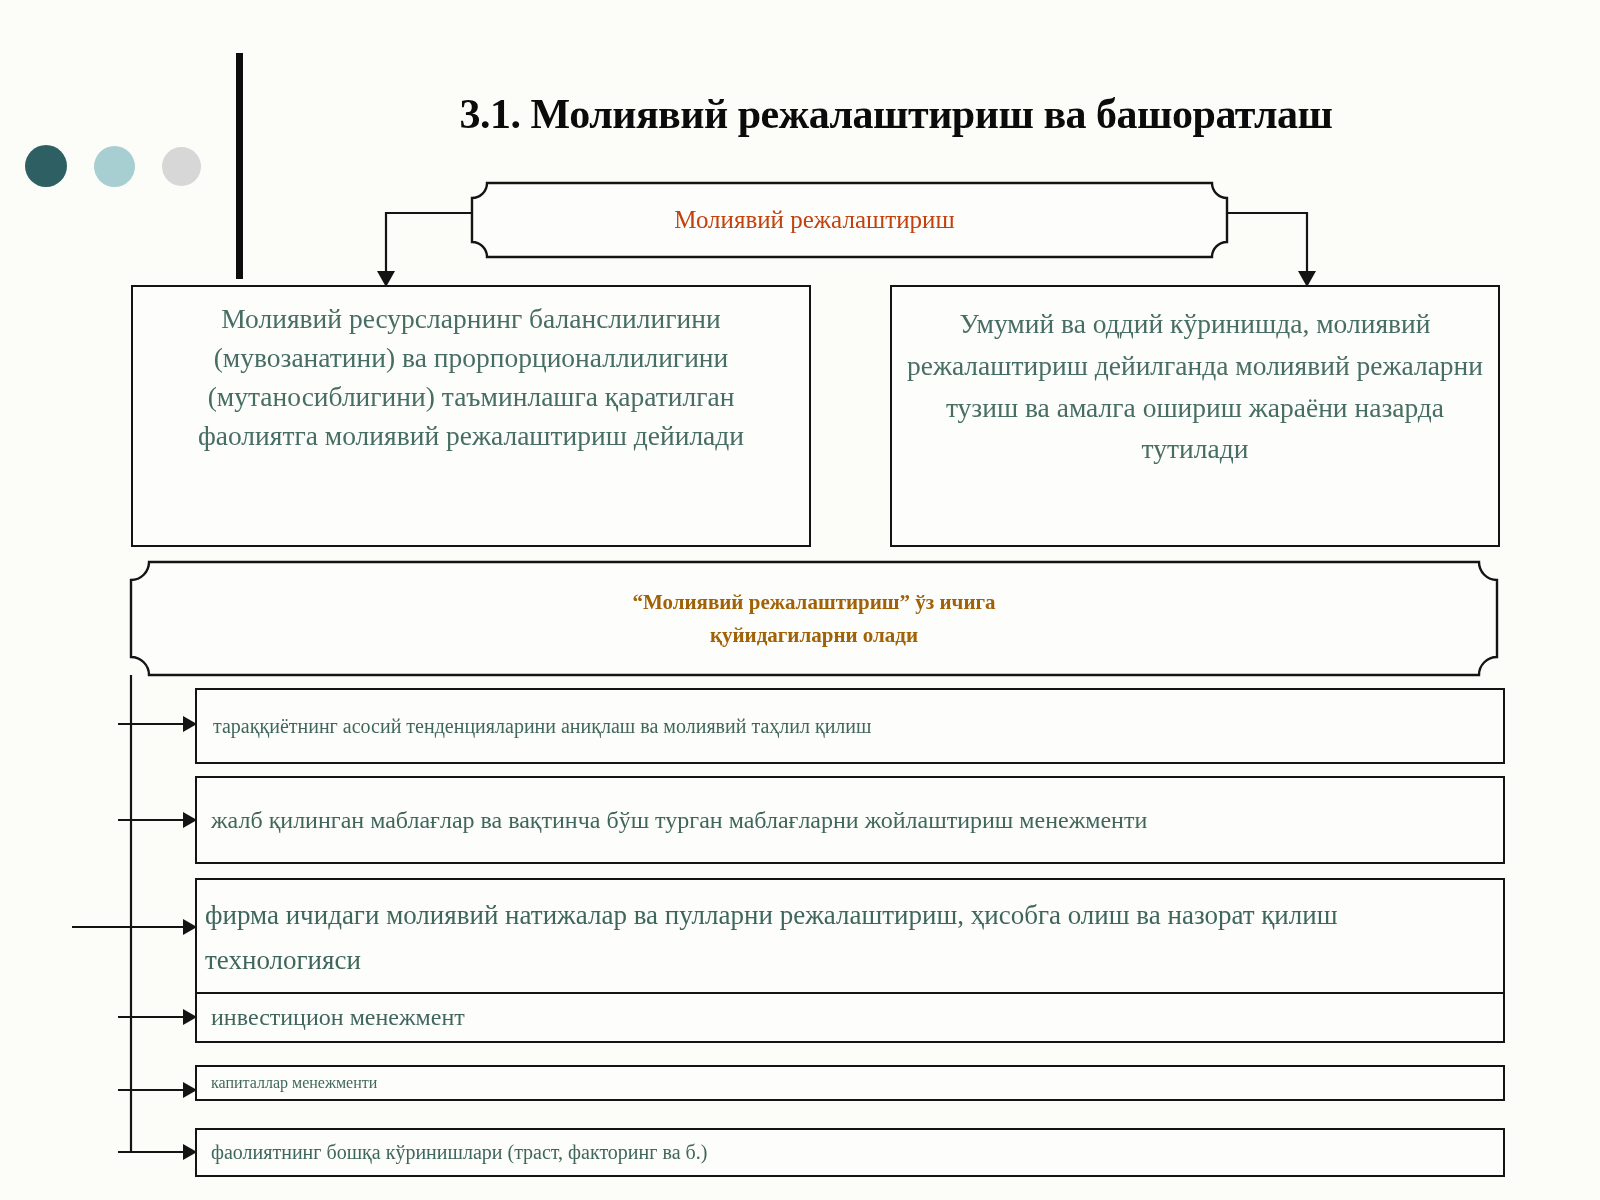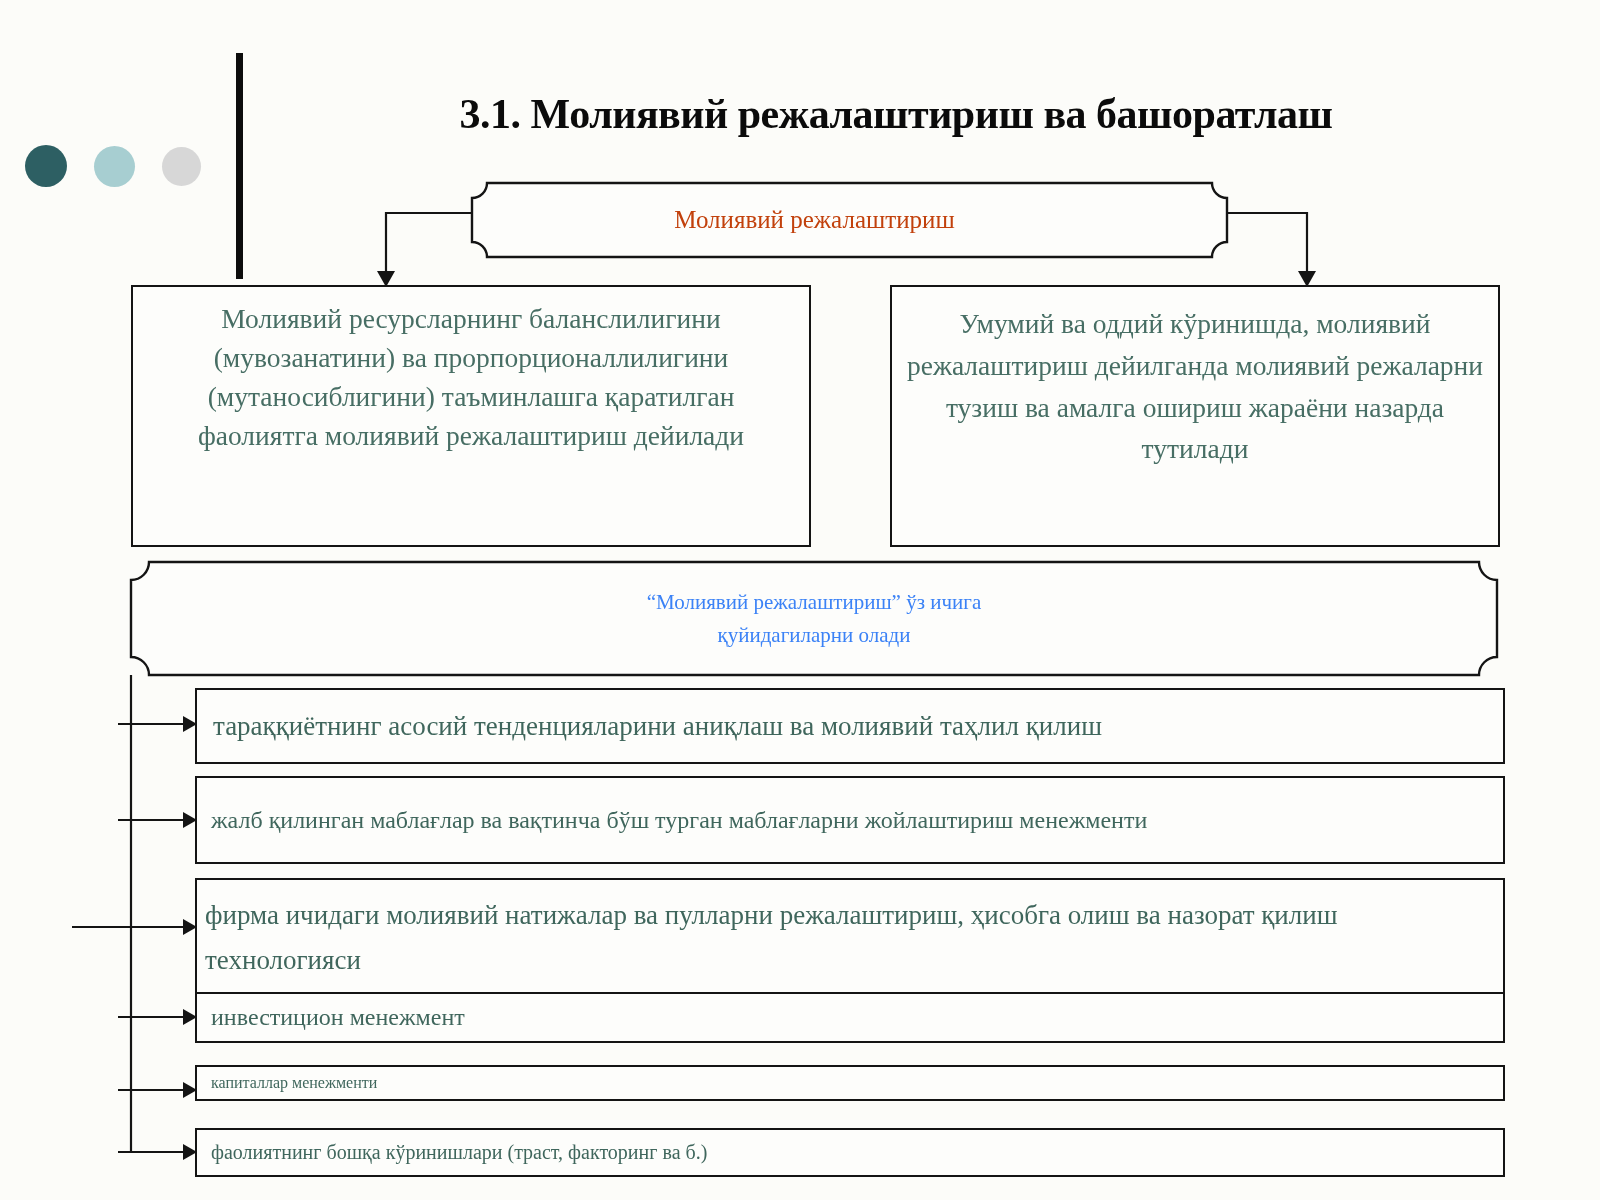--- a/index.html
+++ b/index.html
@@ -19,34 +19,34 @@
 
   
   #connector-layer{left:0;top:0;width:1600px;height:1200px;z-index:1;}
 
   
   #root-plaque-label{left:472px;top:183px;width:685px;height:74px;z-index:2;
       display:flex;align-items:center;justify-content:center;
       font-size:25px;font-weight:normal;color:#c2410c;}
   #includes-plaque-label{left:131px;top:562px;width:1366px;height:113px;z-index:2;
       display:flex;flex-direction:column;align-items:center;justify-content:center;
-      font-size:21px;font-weight:normal;color:#3b82f6;line-height:1.55;}
+      font-size:21px;font-weight:bold;color:#a16207;line-height:1.55;}
 
   
   .defbox{border:2.5px solid #141414;background:#fdfdfb;color:#476e64;
           text-align:center;z-index:2;}
   #def-left{left:131px;top:285px;width:680px;height:262px;
             font-size:27.5px;line-height:1.42;padding:12px 14px 0;}
   #def-right{left:890px;top:285px;width:610px;height:262px;
              font-size:27.5px;line-height:1.52;padding:16px 14px 0;}
 
   
   .item{border:2.5px solid #141414;background:#fdfdfb;color:#3f665c;z-index:2;
         display:flex;align-items:center;left:195px;width:1310px;}
-  #item-0{top:688px;height:76px;font-size:27px;padding:0 16px;}
+  #item-0{top:688px;height:76px;font-size:20px;padding:0 16px;}
   #item-1{top:776px;height:88px;font-size:24px;padding:0 14px;}
   #item-2{top:878px;height:120px;font-size:27px;padding:0 8px;line-height:1.65;}
   #item-3{top:992px;height:51px;font-size:24px;padding:0 14px;}
   #item-4{top:1065px;height:36px;font-size:16px;padding:0 14px;}
   #item-5{top:1128px;height:49px;font-size:20px;padding:0 14px;}
 </style>
 </head>
 <body>
 
 <div class="abs dot" id="dot1"></div>

